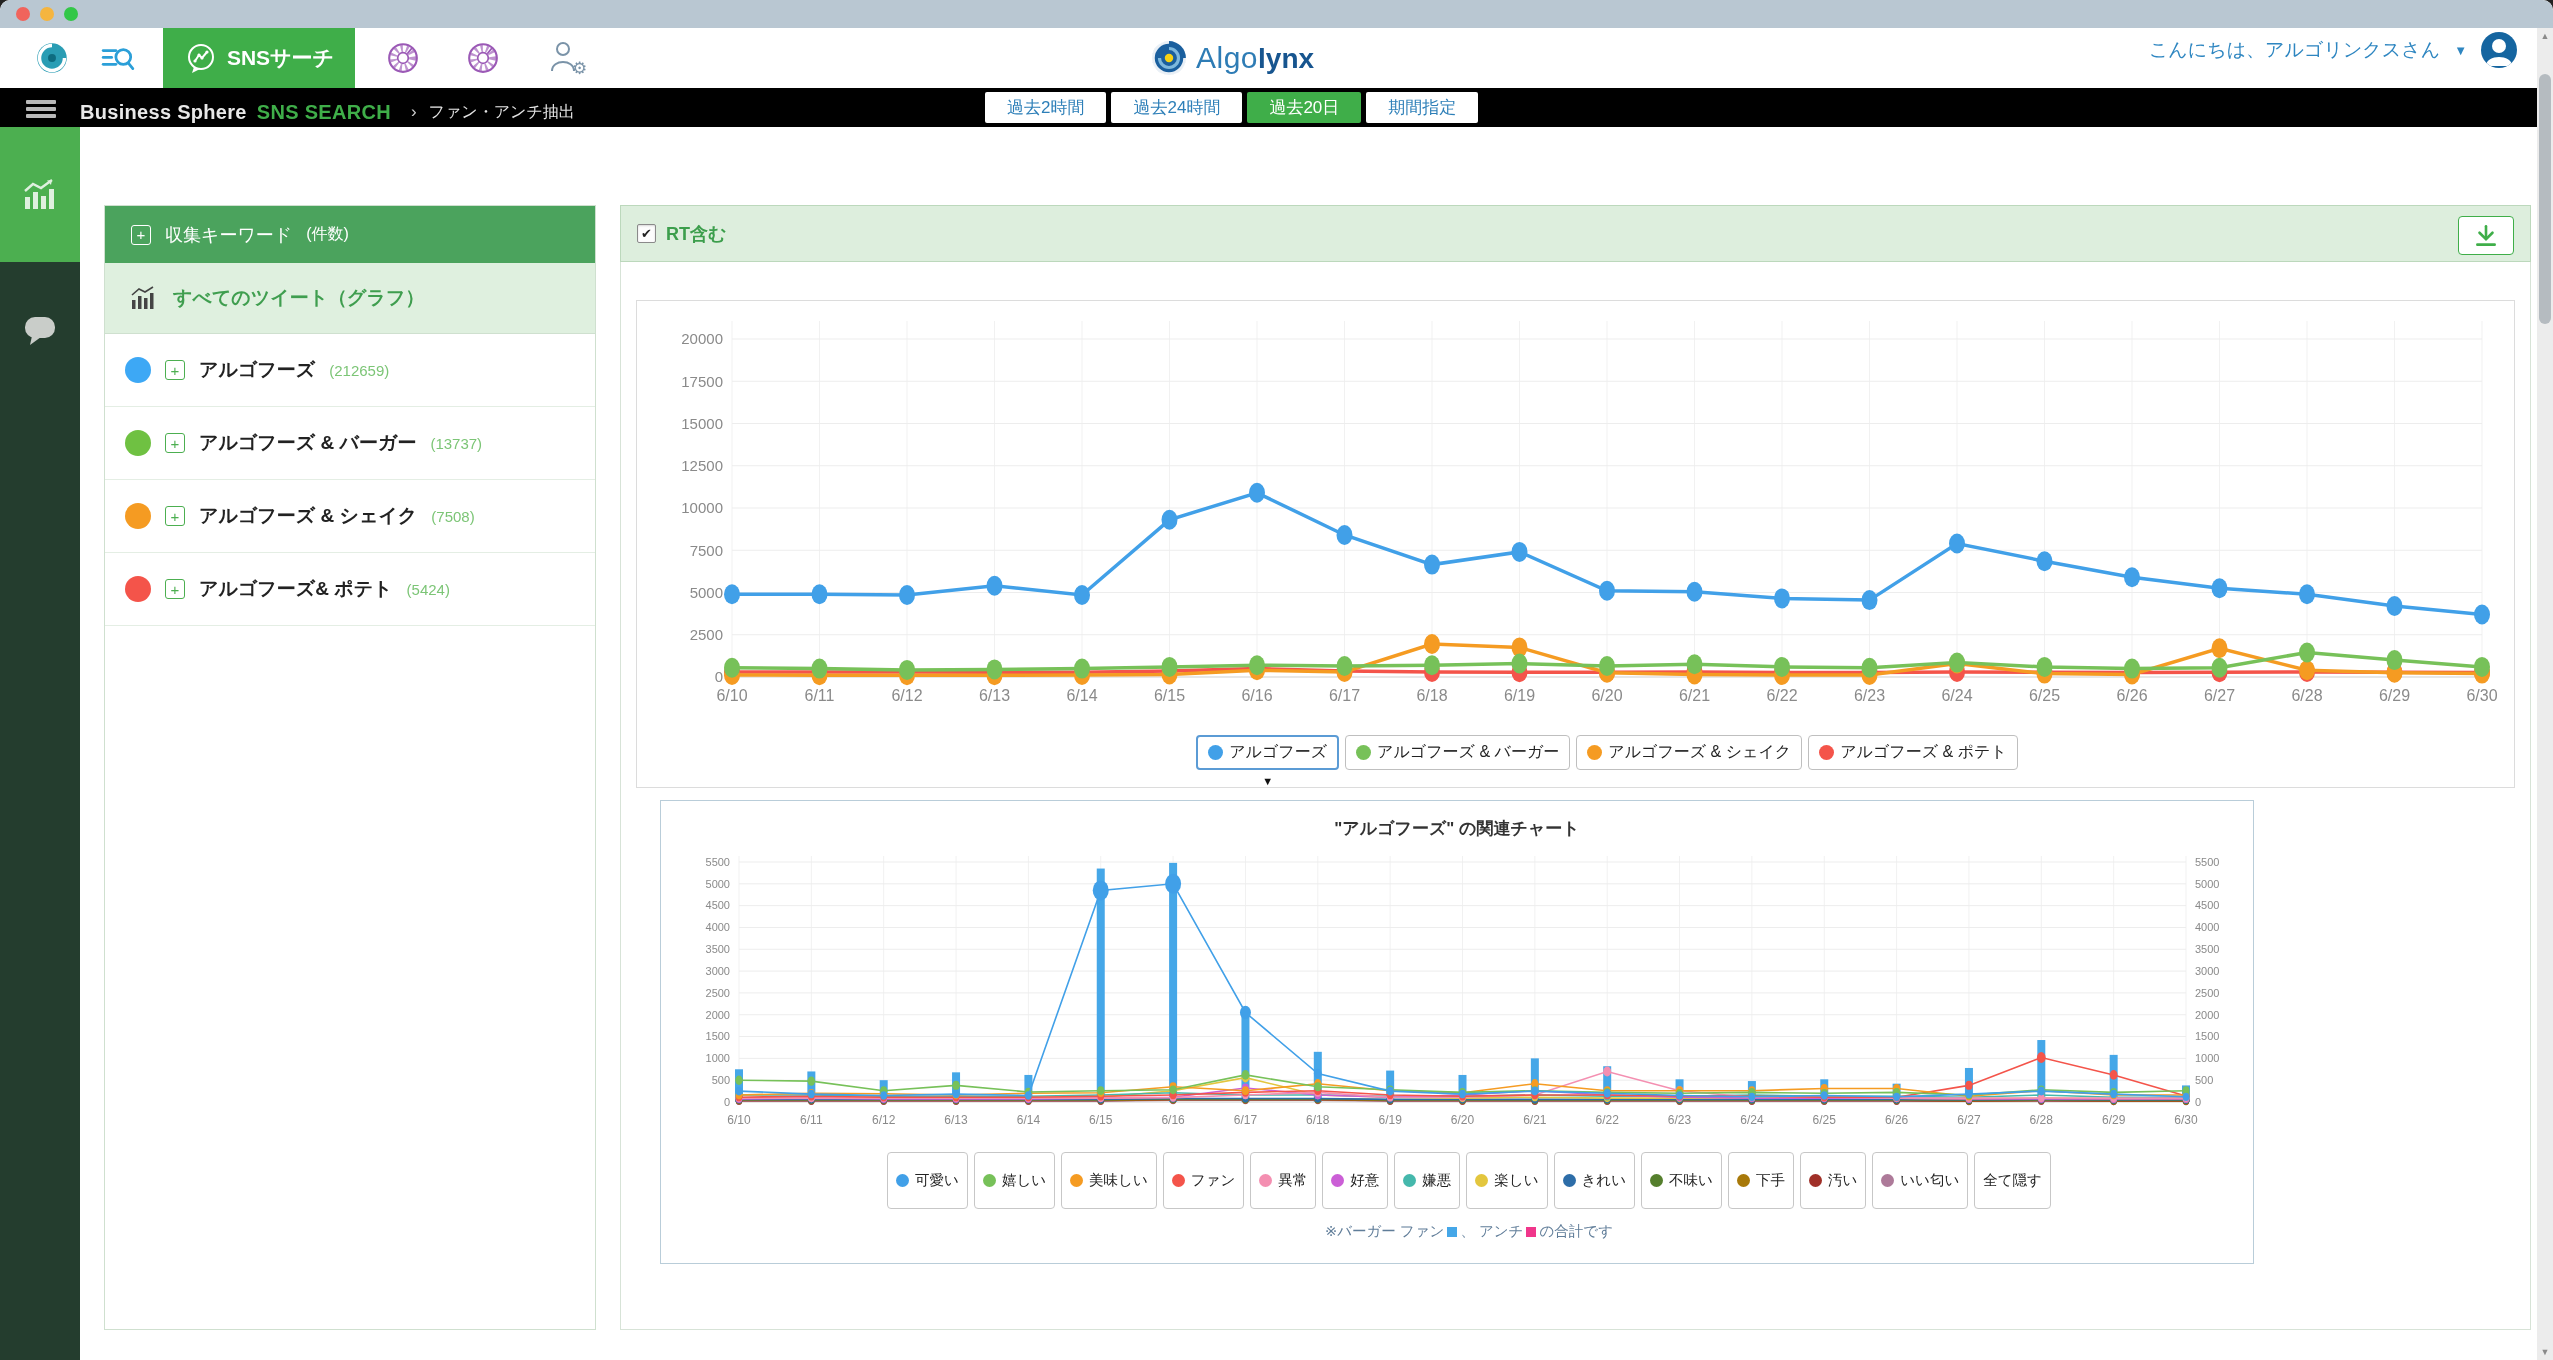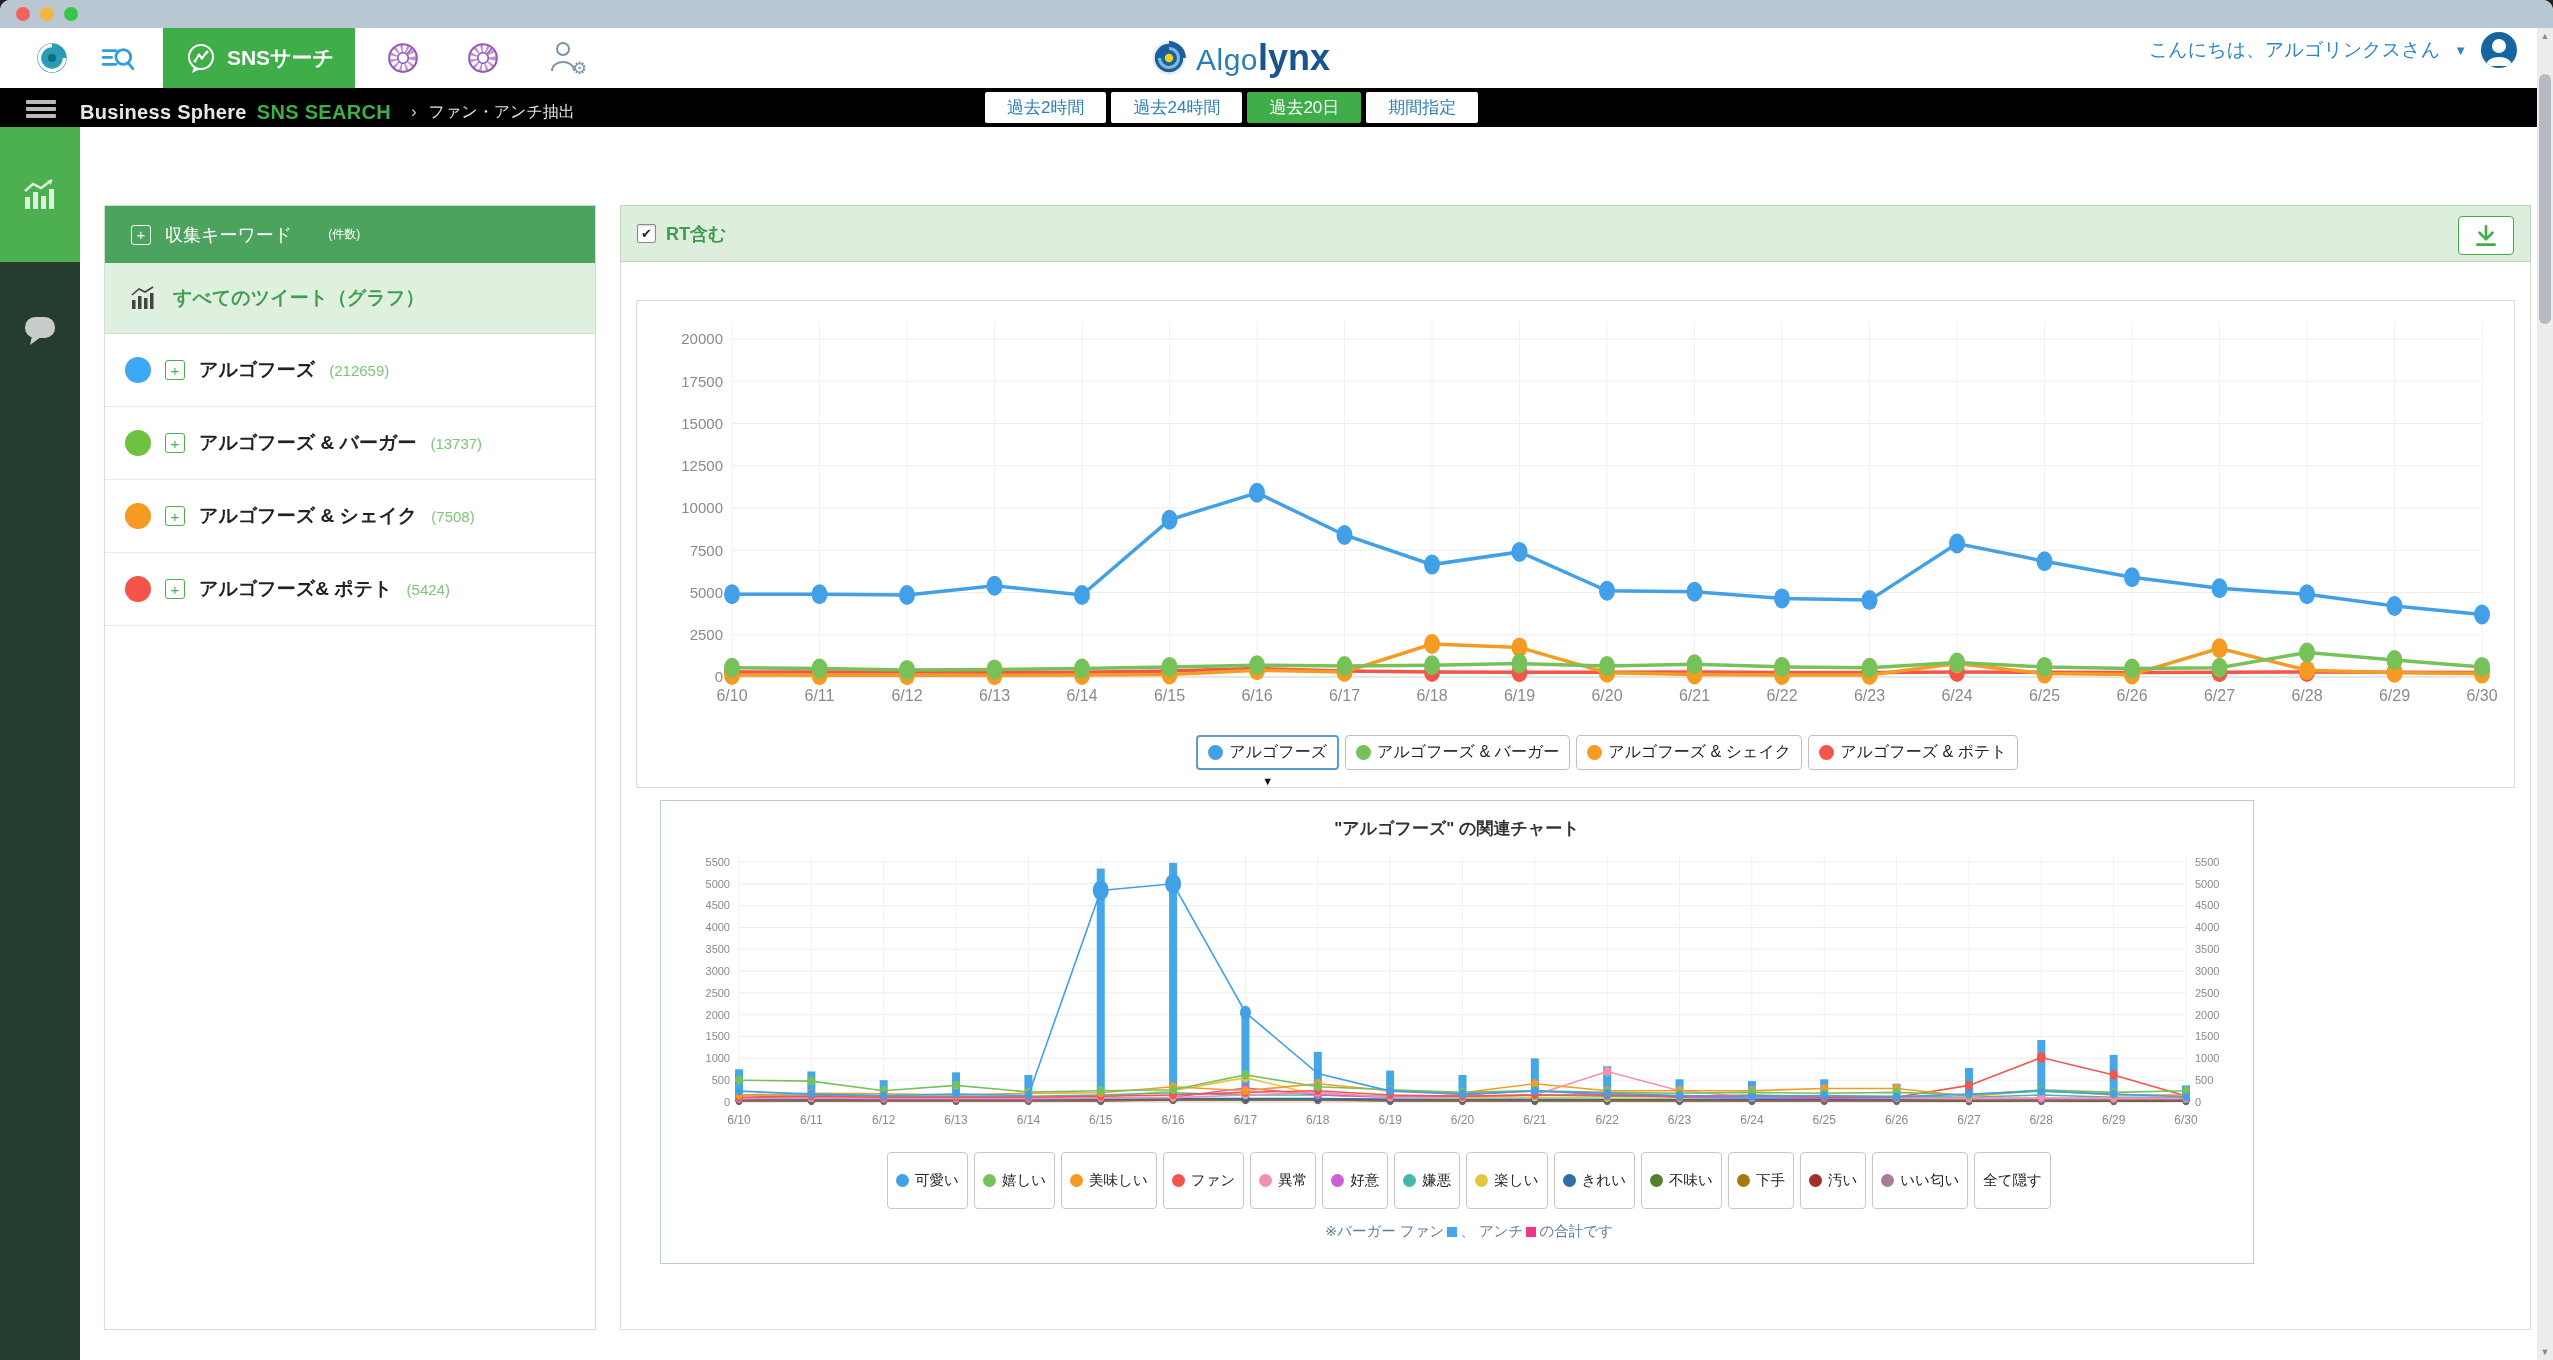--- a/index.html
+++ b/index.html
@@ -7,21 +7,21 @@
          font-family:"Liberation Sans","DejaVu Sans",sans-serif;border-radius:10px 10px 0 0;}
   
   .titlebar{position:absolute;left:0;top:0;width:2553px;height:28px;background:#b9c7d2;border-radius:10px 10px 0 0;}
   .tl-dot{position:absolute;top:7px;width:14px;height:14px;border-radius:50%;}
   
   .navbar{position:absolute;left:0;top:28px;width:2553px;height:60px;background:#fff;}
   .nav-icon{position:absolute;top:0;height:60px;display:flex;align-items:center;justify-content:center;}
   .tab-sns{position:absolute;left:163px;top:0;width:192px;height:60px;background:#3fae49;display:flex;align-items:center;justify-content:center;gap:9px;color:#fff;font-weight:bold;font-size:21px;cursor:pointer;}
   .brandcenter{position:absolute;left:1150px;top:0;width:260px;height:60px;display:flex;align-items:center;gap:8px;}
   .brandcenter .algo{font-size:30px;color:#2e7cb5;font-weight:400;letter-spacing:.5px;}
-  .brandcenter .lynx{font-size:36px;color:#17558f;font-weight:bold;}
+  .brandcenter .lynx{font-size:28px;color:#17558f;font-weight:bold;}
   .nav-right{position:absolute;right:36px;top:0;height:44px;display:flex;align-items:center;gap:14px;}
   .greeting{color:#2e86c1;font-size:19px;}
   .caret{color:#2e86c1;font-size:13px;}
   .avatar{width:36px;height:36px;border-radius:50%;background:#1565a0;position:relative;overflow:hidden;}
   
   .blackbar{position:absolute;left:0;top:88px;width:2553px;height:39px;background:#000;}
   .hamburger{position:absolute;left:26px;top:9px;width:30px;cursor:pointer;}
   .hamburger div{height:4px;background:#b9b9b9;margin:3px 0;border-radius:1px;}
   .brandline{position:absolute;left:80px;top:0;height:48px;display:flex;align-items:center;gap:10px;}
   .bs{color:#e8e8e8;font-weight:bold;font-size:20px;letter-spacing:.3px;}
@@ -32,21 +32,21 @@
   .timebtn{height:31px;padding:0 22px;display:flex;align-items:center;background:#fff;color:#2d7fb8;font-size:17px;border-radius:2px;cursor:pointer;}
   .timebtn.active{background:#3fae49;color:#fff;}
   
   .page{position:absolute;left:0;top:127px;width:2553px;height:1233px;background:#fff;}
   .rail{position:absolute;left:0;top:0;width:80px;height:1233px;background:#243d2e;}
   .rail-item{width:80px;height:135px;display:flex;align-items:center;justify-content:center;cursor:pointer;}
   .rail-item.active{background:#4caf50;}
   
   .sidebar{position:absolute;left:104px;top:78px;width:492px;height:1125px;border:1px solid #cfe0cf;background:#fff;box-sizing:border-box;}
   .sb-header{height:57px;background:#4ba35d;color:#fff;display:flex;align-items:center;gap:14px;padding-left:26px;font-size:18px;cursor:pointer;}
-  .sb-header .cnt{font-size:12px;margin-left:22px;}
+  .sb-header .cnt{font-size:16px;}
   .plus-sq{width:18px;height:18px;border:1.6px solid currentColor;border-radius:3px;display:inline-flex;align-items:center;justify-content:center;font-size:15px;line-height:1;flex:0 0 auto;}
   .sb-all{height:70px;background:#dff0df;border-bottom:1px solid #cfe0cf;display:flex;align-items:center;gap:16px;padding-left:24px;color:#3f9e4f;font-weight:bold;font-size:19px;cursor:pointer;}
   .kw-row{height:72px;border-bottom:1px solid #e4eee4;display:flex;align-items:center;gap:14px;padding-left:20px;cursor:pointer;background:#fff;}
   .kw-dot{width:26px;height:26px;border-radius:50%;flex:0 0 auto;}
   .kw-plus{color:#4caf50;}
   .kw-label{color:#222;font-weight:bold;font-size:19px;}
   .kw-count{color:#7cc576;font-size:15px;}
   
   .main-outline{position:absolute;left:620px;top:78px;width:1911px;height:1125px;border:1px solid #d7e3d7;box-sizing:border-box;}
   .rtbar{position:absolute;left:620px;top:78px;width:1911px;height:57px;background:#ddeedd;border:1px solid #bcd8bc;box-sizing:border-box;display:flex;align-items:center;}

